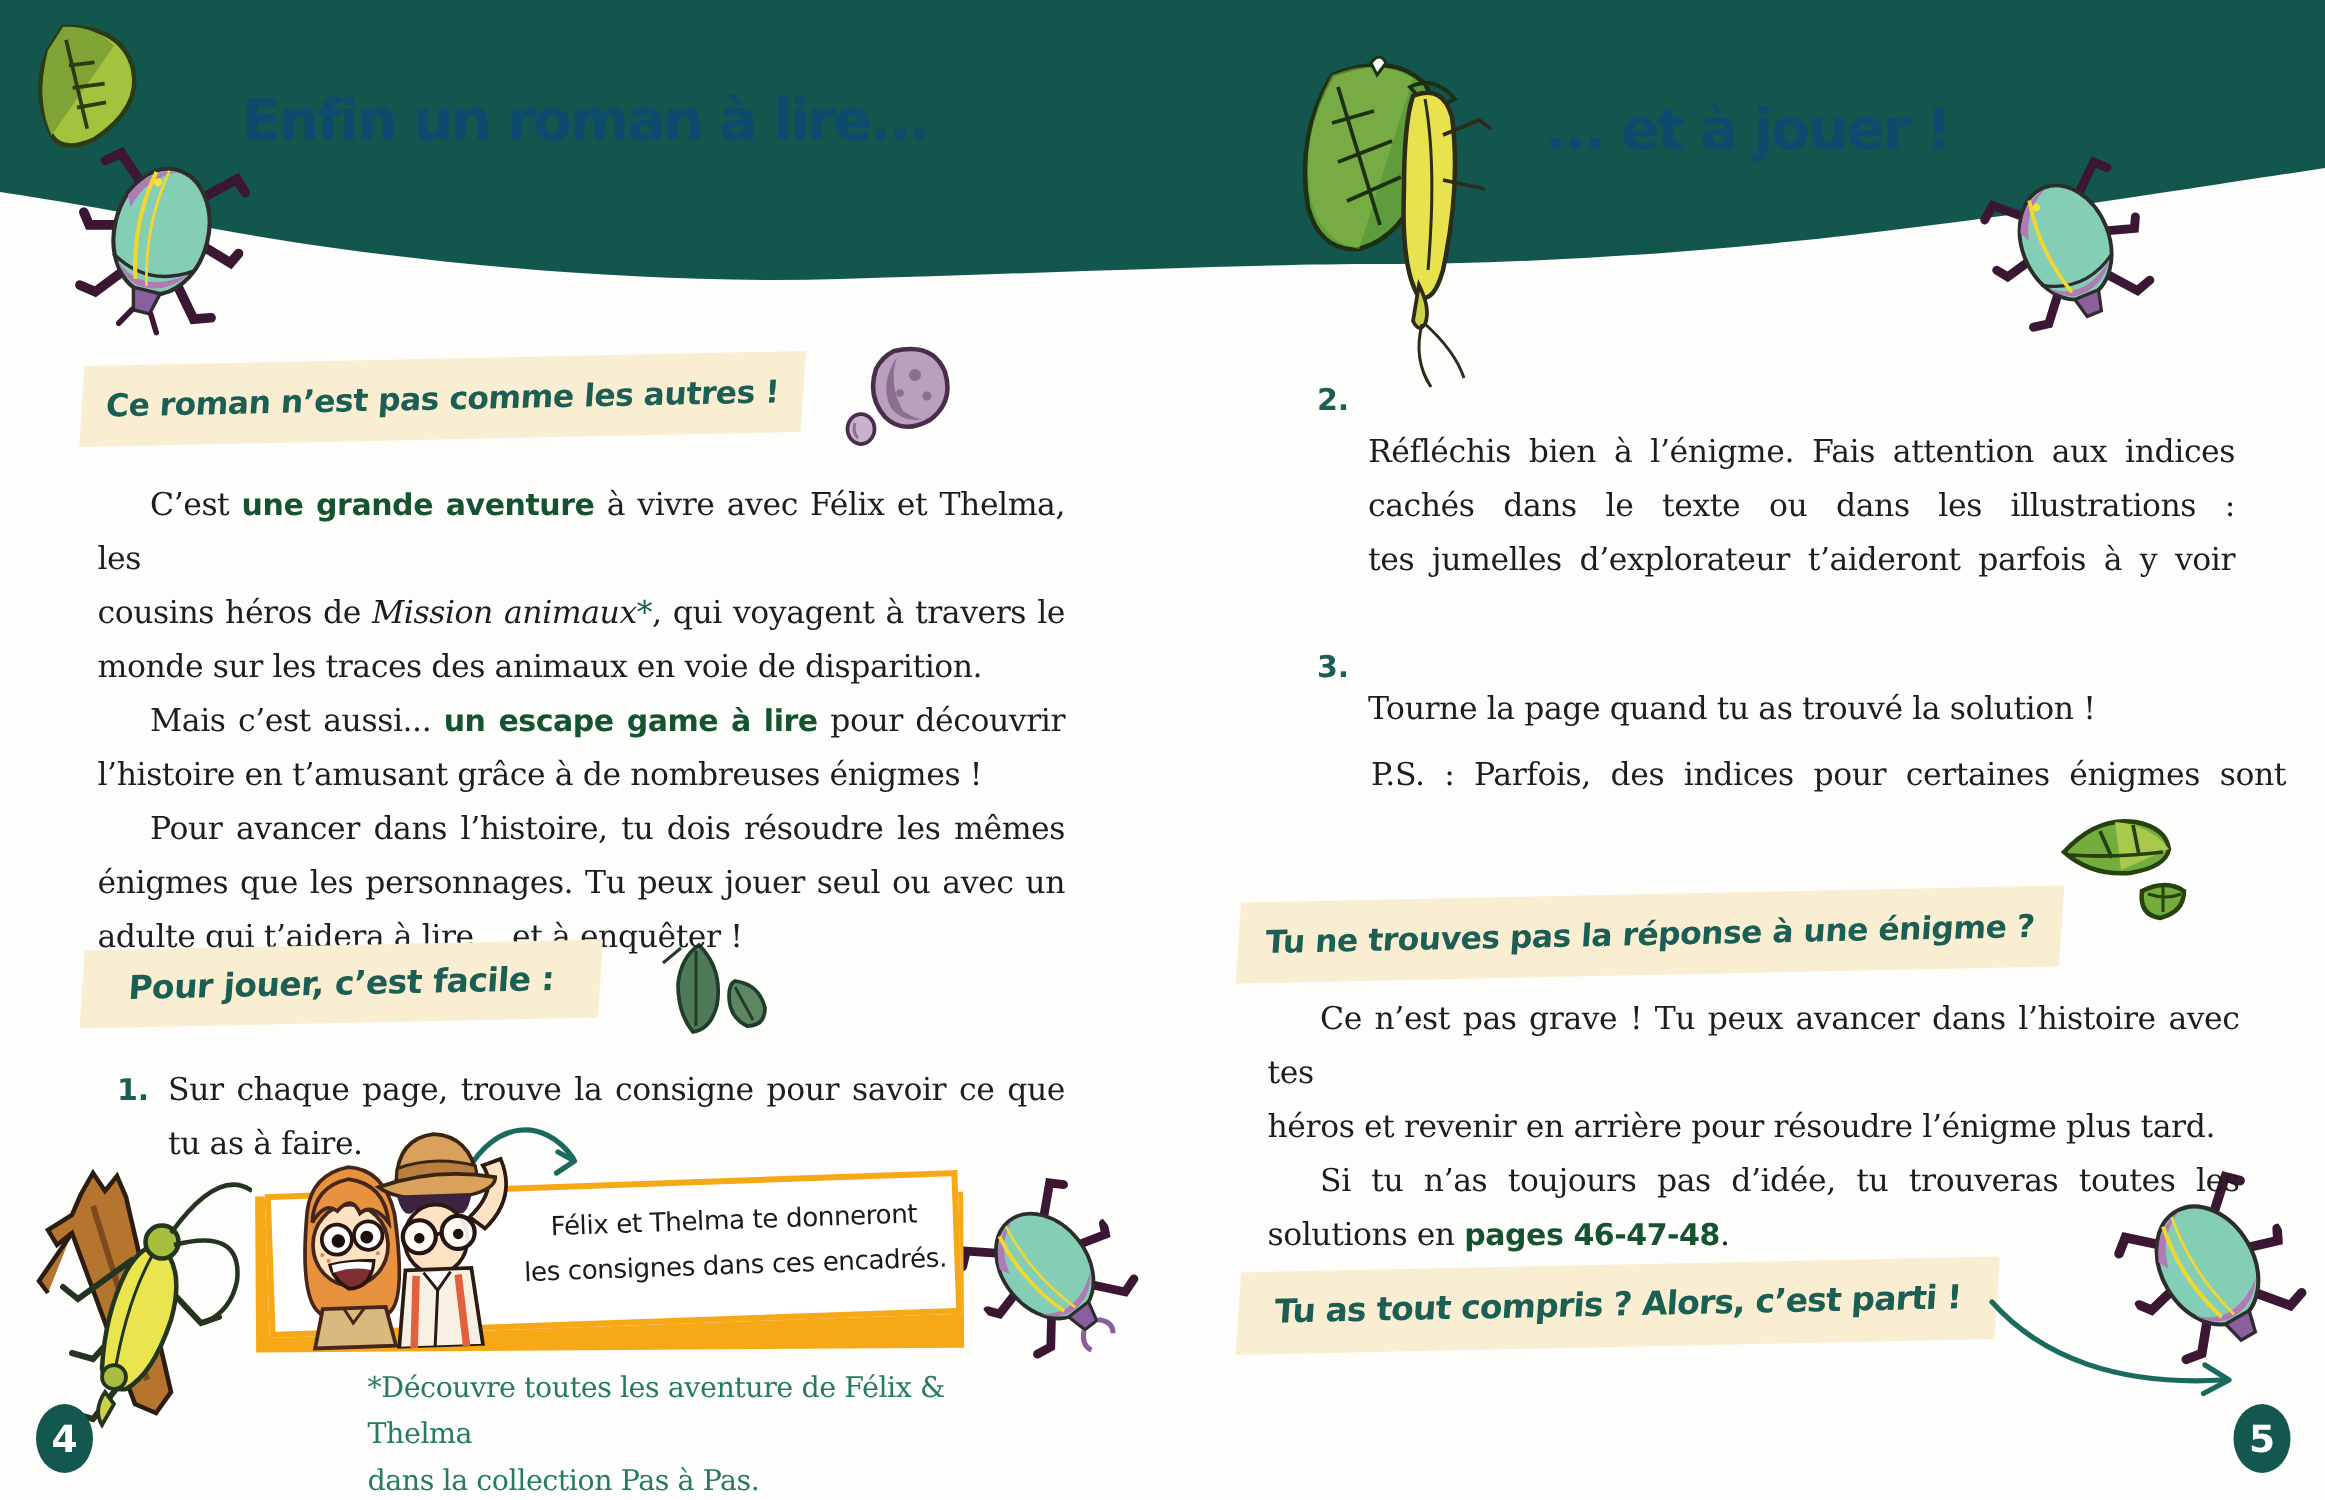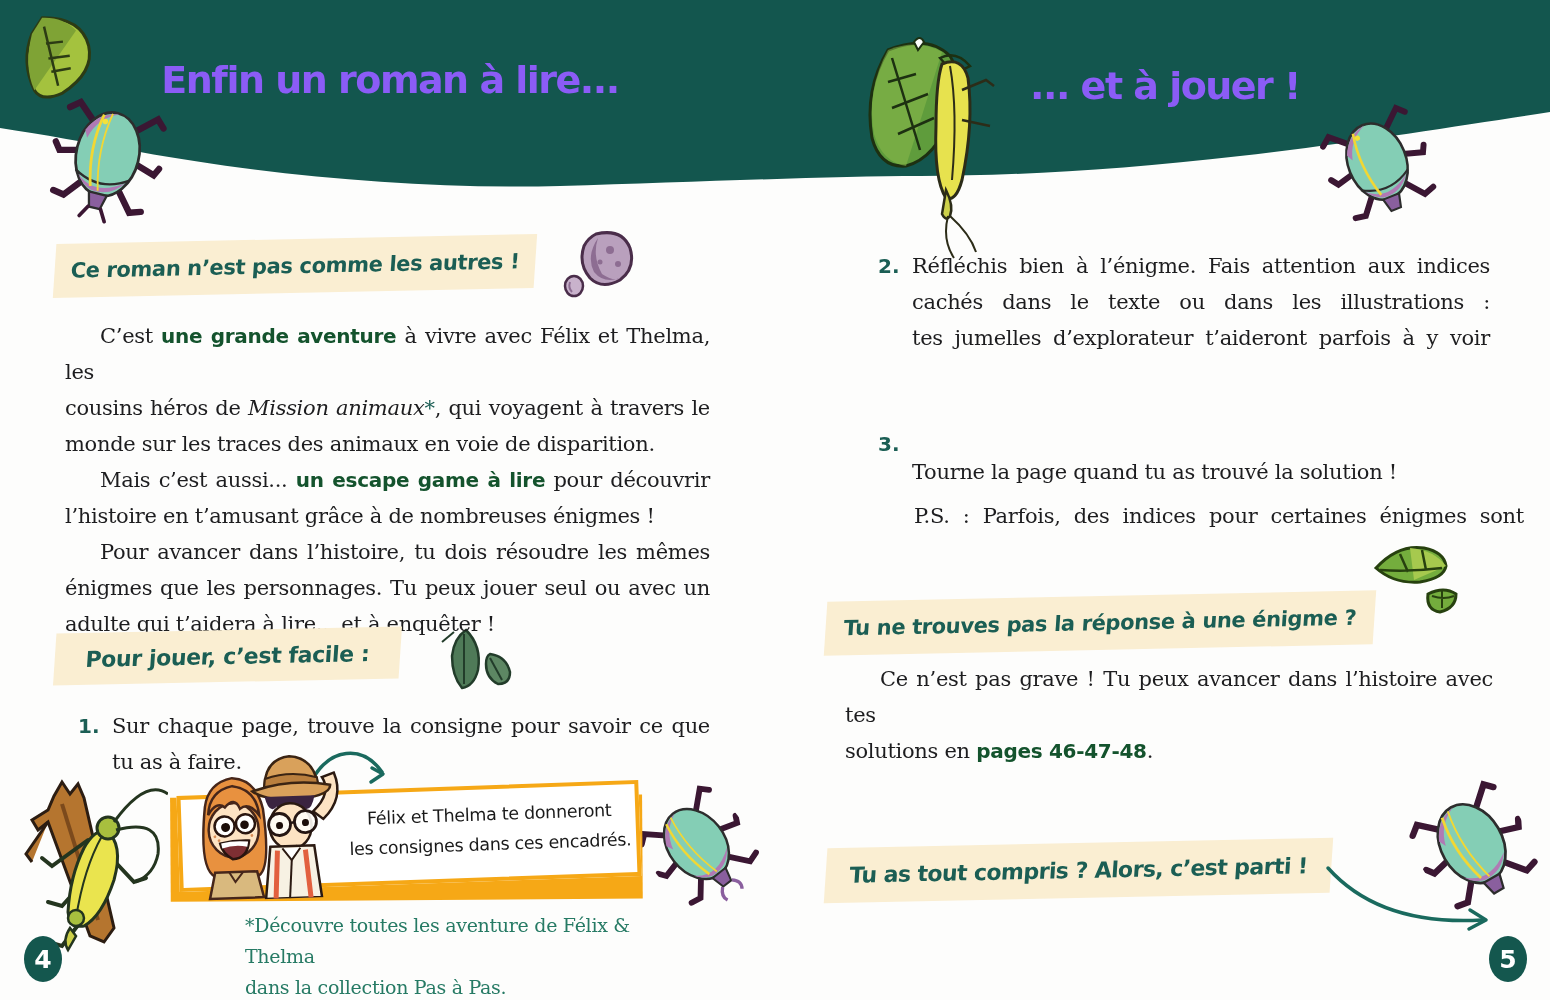--- a/index.html
+++ b/index.html
@@ -1,20 +1,20 @@
 <!DOCTYPE html>
 <html lang="fr"><head>
 <meta charset="utf-8">
 <style>
   html,body{margin:0;padding:0;background:#ffffff;}
   .spread{position:relative;width:1550px;height:1000px;background:#fdfdfc;overflow:hidden;
           font-family:"DejaVu Serif", serif;color:#1d1d1f;}
   .abs{position:absolute;}
   
-  .title{font-family:"DejaVu Sans", sans-serif;font-weight:700;color:#8b5cf6;
+  .title{font-family:"DejaVu Sans", sans-serif;font-weight:700;color:#0c4a6e;
          font-size:38px;letter-spacing:-1.5px;text-align:center;white-space:nowrap;}
   
   .cream{background:#faeed2;color:#1b5e54;font-family:"DejaVu Sans", sans-serif;font-weight:700;
          display:flex;align-items:center;justify-content:center;overflow:hidden;
          transform:skewX(-5deg) rotate(-1.2deg);}
   .cream span{white-space:nowrap;letter-spacing:-0.4px;}
   
   .ln{font-size:21px;line-height:36px;letter-spacing:-0.3px;}
   .jl{text-align:justify;text-align-last:justify;}
   .ll{text-align:left;}
@@ -265,21 +265,21 @@
     <div>*Découvre toutes les aventure de Félix &amp; Thelma</div>
     <div>dans la collection Pas à Pas.</div>
   </div>
 
   <div class="abs badge" style="left:24px;top:936px;">
     <span>4</span>
   </div>
 
   <div class="abs item" style="left:878px;top:248px;width:612px;">
     <span class="num">2.</span>
-    <div style="width:578px;">
+    <div style="width:578px;margin-top:35px;">
       <div class="ln jl"><span>Réfléchis bien à l’énigme. Fais attention aux indices</span></div>
       <div class="ln jl"><span>cachés dans le texte ou dans les illustrations :</span></div>
       <div class="ln jl"><span>tes jumelles d’explorateur t’aideront parfois à y voir</span></div>
     </div>
   </div>
 
   <div class="abs item" style="left:878px;top:426px;width:612px;">
     <span class="num">3.</span>
     <div style="width:578px;margin-top:28px;">
       <div class="ln ll"><span>Tourne la page quand tu as trouvé la solution !</span></div>
@@ -289,20 +289,22 @@
   <div class="abs" style="left:845px;top:498px;width:645px;margin-left:34px;">
     <div class="ln jl ind"><span>P.S. : Parfois, des indices pour certaines énigmes sont</span></div>
   </div>
 
   <div class="abs cream" style="left:826px;top:596px;width:548px;height:54px;">
     <span style="font-size:21px;">Tu ne trouves pas la réponse à une énigme ?</span>
   </div>
 
   <div class="abs" style="left:845px;top:661px;width:648px;">
     <div class="ln jl ind"><span>Ce n’est pas grave ! Tu peux avancer dans l’histoire avec tes</span></div>
+    <div class="ln ll"><span>héros et revenir en arrière pour résoudre l’énigme plus tard.</span></div>
+    <div class="ln jl ind"><span>Si tu n’as toujours pas d’idée, tu trouveras toutes les</span></div>
     <div class="ln ll"><span>solutions en </span><span class="accent">pages 46-47-48</span><span>.</span></div>
   </div>
 
   <div class="abs cream" style="left:826px;top:843px;width:505px;height:55px;">
     <span style="font-size:22px;letter-spacing:-0.6px;">Tu as tout compris ? Alors, c’est parti !</span>
   </div>
 
   <svg class="abs" style="left:1322px;top:862px;" width="180" height="80" viewBox="0 0 180 80">
     <path d="M6,6 C40,44 92,62 160,58" stroke="#1a6a5e" stroke-width="3.5" fill="none" stroke-linecap="round"></path>
     <path d="M148,48 L164,58 L147,67" stroke="#1a6a5e" stroke-width="3.5" fill="none" stroke-linecap="round" stroke-linejoin="round"></path>

